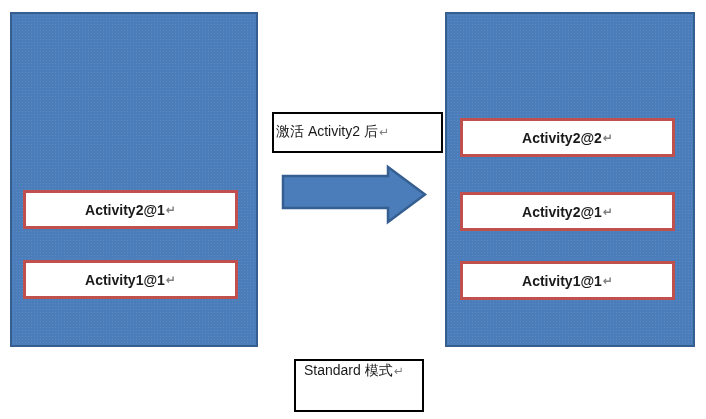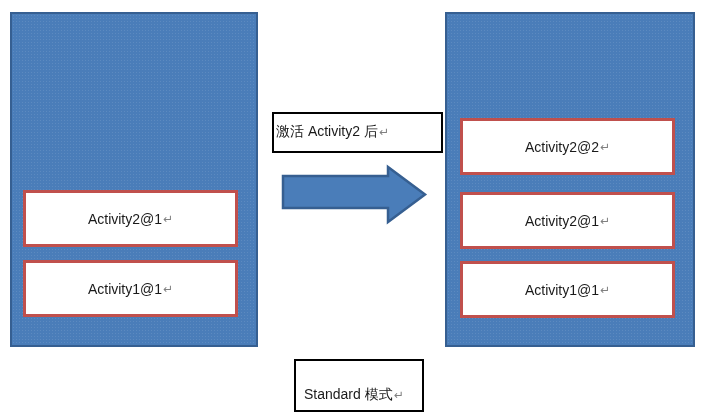--- a/index.html
+++ b/index.html
@@ -20,50 +20,51 @@
     box-sizing: border-box;
     
     background-image: radial-gradient(rgba(255,255,255,0.10) 1px, transparent 1px);
     background-size: 3px 3px;
   }
   #left-stack  { left: 10px;  width: 248px; }
   #right-stack { left: 445px; width: 250px; }
   .activity-card {
     position: absolute;
     width: 215px;
-    height: 57px;
+    height: 39px;
     background: #ffffff;
     border: 3px solid #c0504d;
     box-sizing: border-box;
     display: flex;
     align-items: center;
     justify-content: center;
     font-size: 14px;
     color: #1a1a1a;
     white-space: nowrap;
+    font-weight: bold;
   }
   #left-stack .activity-card  { left: 11px; }
   #right-stack .activity-card { left: 13px; }
   .return-mark { color: #808080; font-size: 12px; margin-left: 1px; }
   .text-callout {
     position: absolute;
     background: #ffffff;
     border: 2px solid #000000;
     box-sizing: border-box;
     font-size: 14px;
     color: #1a1a1a;
     white-space: nowrap;
   }
   #transition-callout {
     left: 272px; top: 112px; width: 171px; height: 41px;
     padding: 9px 0 0 2px;
   }
   #mode-callout {
     left: 294px; top: 359px; width: 130px; height: 53px;
-    padding: 25px 0 0 8px;
+    padding: 1px 0 0 8px;
   }
   #transition-arrow { position: absolute; left: 280px; top: 164px; }
 </style>
 </head>
 <body>
 
 <div id="canvas">
 
   <div id="left-stack" class="stack-panel">
     <div class="activity-card" style="top:176px">

